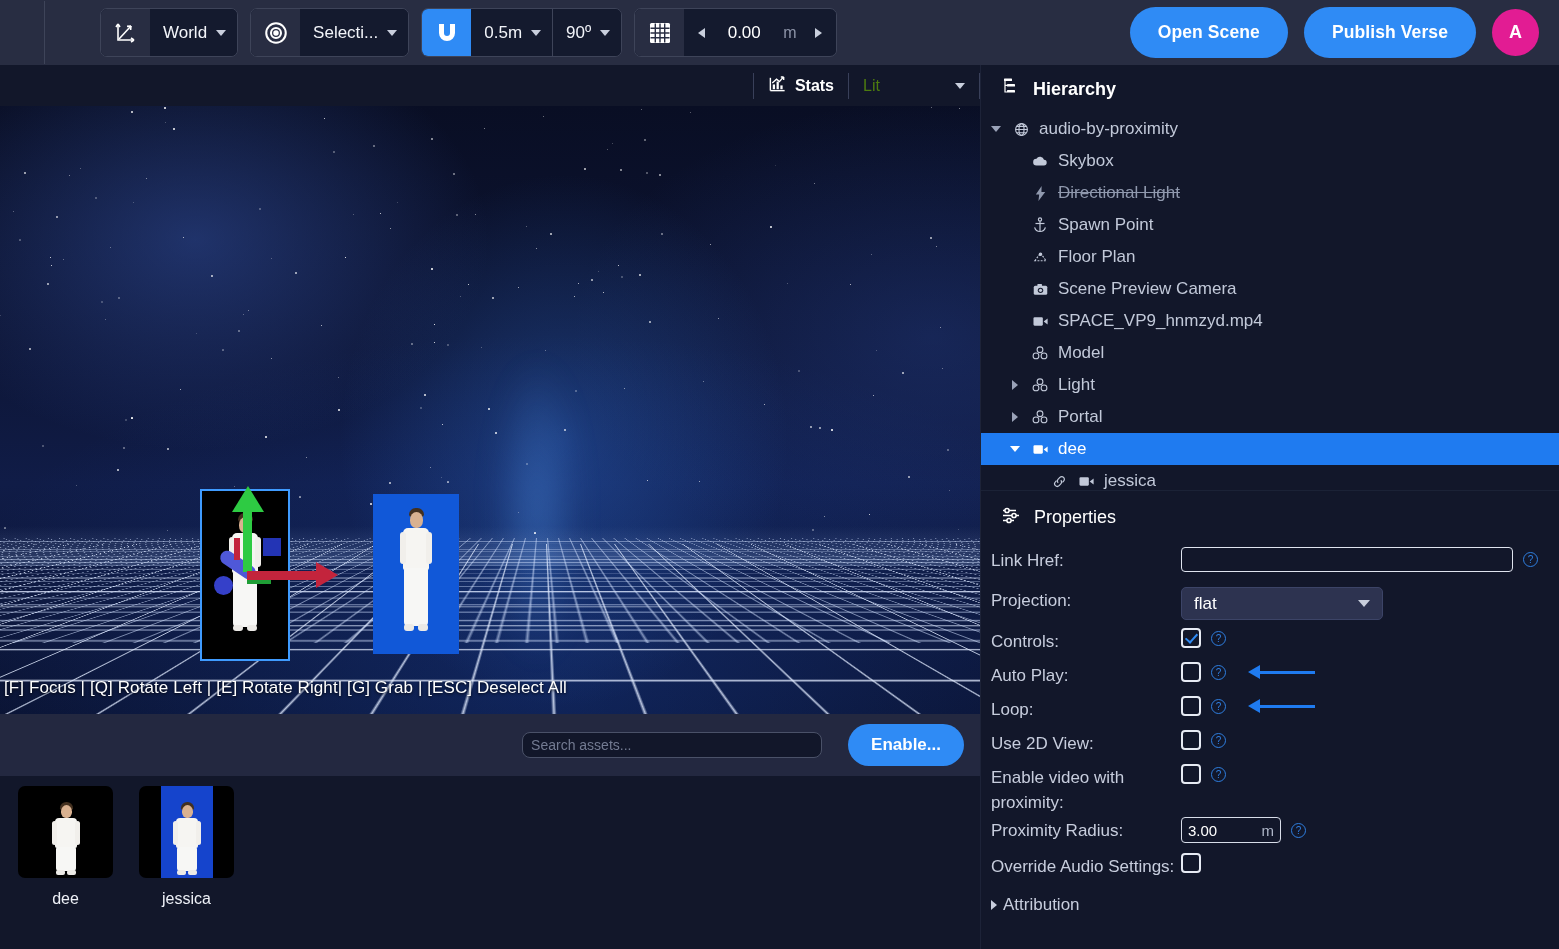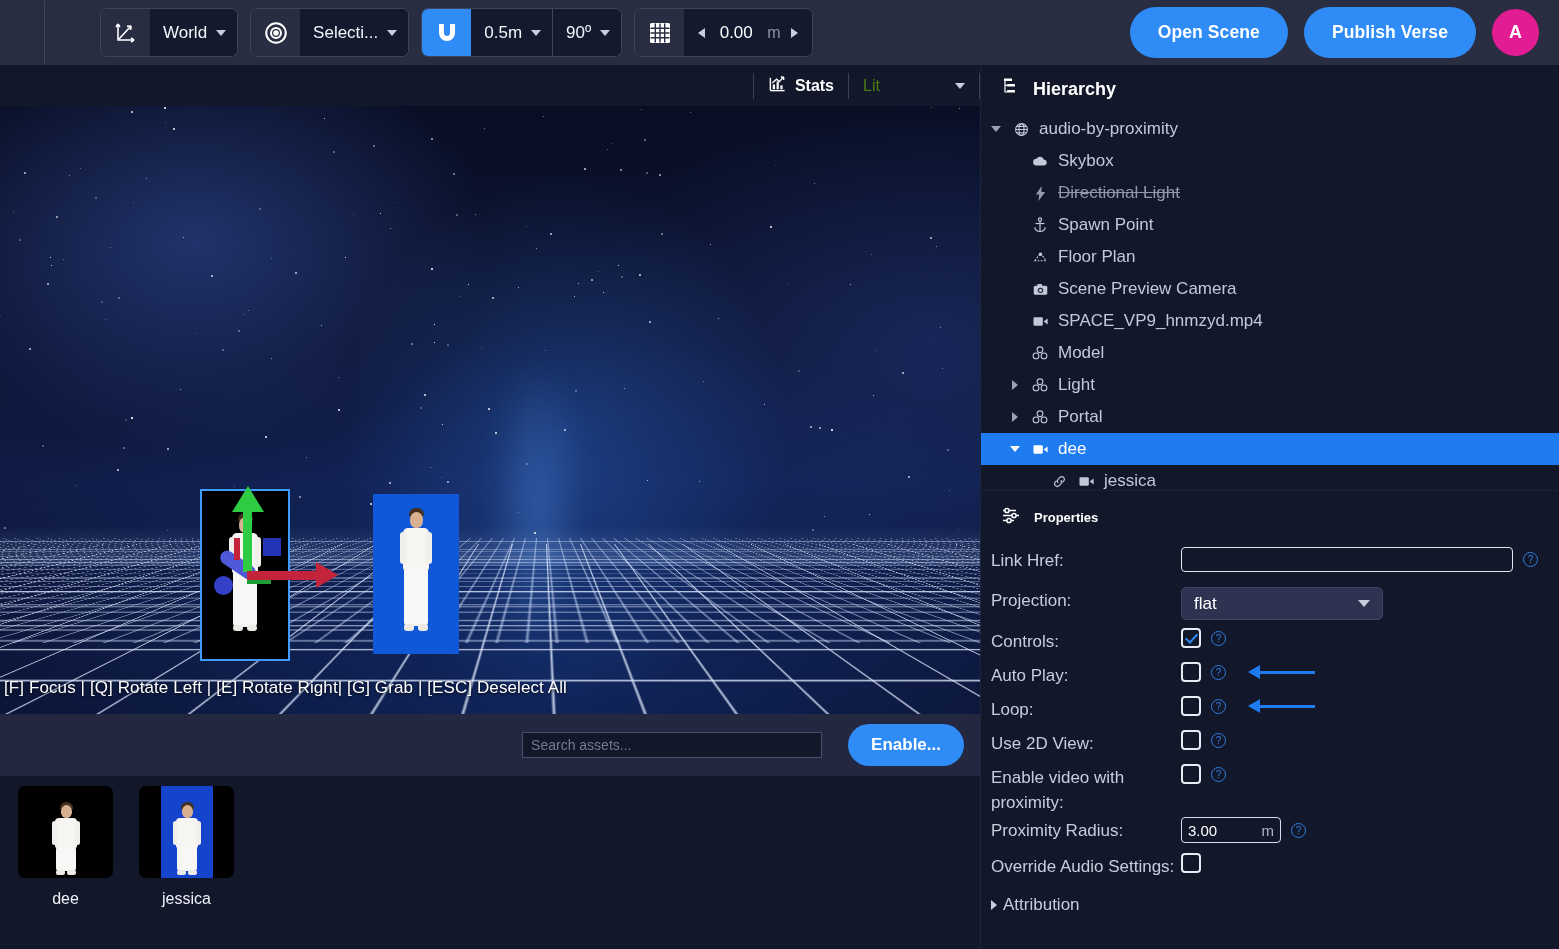--- a/index.html
+++ b/index.html
@@ -38,21 +38,21 @@
     height: 47px; display: flex; align-items: center; gap: 9px;
     padding: 0 11px 0 13px; background: #141a2e; cursor: pointer;
   }
   .tb-valcell .lbl { color: #f2f4f9; font-size: 17px; white-space: nowrap;}
   .caret {
     width: 0; height: 0; border-left: 5.5px solid transparent; border-right: 5.5px solid transparent;
     border-top: 6.5px solid #c9cfdd;
   }
   .tb-sep { width: 1px; height: 47px; background: #3e4459; }
   .tb-step {
-    height: 42px; display: flex; align-items: center; gap: 10px;
+    height: 42px; display: flex; align-items: center; gap: 18px;
     padding: 0 14px; background: #141a2e; color: #fff; font-size: 17px;
   }
   .tri-l { width:0;height:0;border-top:5px solid transparent;border-bottom:5px solid transparent;border-right:7px solid #c9cfdd; cursor:pointer;}
   .tri-r { width:0;height:0;border-top:5px solid transparent;border-bottom:5px solid transparent;border-left:7px solid #c9cfdd; cursor:pointer;}
   .tb-step .num { font-size: 17px; color: #fff; min-width: 42px; text-align: center; }
   .tb-step .unit { font-size: 16px; color: #8d94a8; }
 
   .tb-right { margin-left: auto; display: flex; align-items: center; gap: 16px; padding-right: 20px; justify-content: flex-end; }
   .pill {
     background: #2f8bf5; color: #fff; border: none; border-radius: 26px;
@@ -147,21 +147,21 @@
   }
 
   
   .assetbar {
     position:absolute; left:0; top:714px; width:980px; height:62px;
     background:#232840; display:flex; align-items:center; justify-content:flex-end;
     gap:26px; padding-right:16px;
   }
   .search-input {
     width:300px; height:26px; background:#12172a; border:1px solid #4a5168;
-    border-radius:1px; color:#d4d9e6; font-size:14px; padding:0 8px;
+    border-radius:8px; color:#d4d9e6; font-size:14px; padding:0 8px;
     font-family:"Liberation Sans", sans-serif; outline:none;
   }
   .search-input::placeholder { color:#737b92; }
   .upload-btn {
     background:#2f8bf5; color:#fff; border:none; border-radius:24px;
     height:42px; padding:0 23px; font-size:17px; font-weight:bold;
     font-family:"Liberation Sans", sans-serif; cursor:pointer;
   }
 
   
@@ -197,21 +197,21 @@
   .node .arrow .tri-d { width:0;height:0;border-left:5px solid transparent;border-right:5px solid transparent;border-top:6px solid #9aa2b8; }
   .node .arrow .tri-rt { width:0;height:0;border-top:5px solid transparent;border-bottom:5px solid transparent;border-left:6px solid #9aa2b8; }
   .node .ico { width:18px; flex:none; display:flex; align-items:center; justify-content:center; }
   .node.selected .tri-d { border-top-color:#fff; }
 
   
   .prop-header {
     display:flex; align-items:center; gap:12px; padding:14px 0 12px 20px;
     border-top:1px solid #1b2236;
   }
-  .prop-header .t { color:#fff; font-size:13px; font-weight:bold; }
+  .prop-header .t { color:#fff; font-size:18px; font-weight:normal; }
   .prop-scroll {
     position:absolute; left:0; top:472px; width:579px; height:412px;
     overflow-y:scroll; overflow-x:hidden;
     padding:8px 0 0 0;
   }
   .prop-scroll::-webkit-scrollbar { width:17px; background:#f1f1f1; }
   .prop-scroll::-webkit-scrollbar-thumb { background:#c1c1c1; border:1px solid #ababab; }
   .prop-scroll::-webkit-scrollbar-button:single-button {
     background:#f1f1f1; height:17px; display:block;
   }

